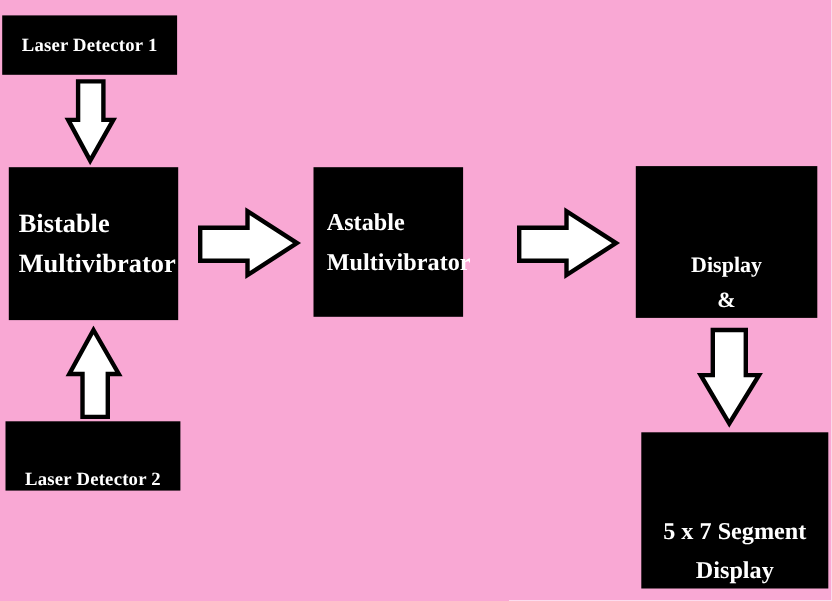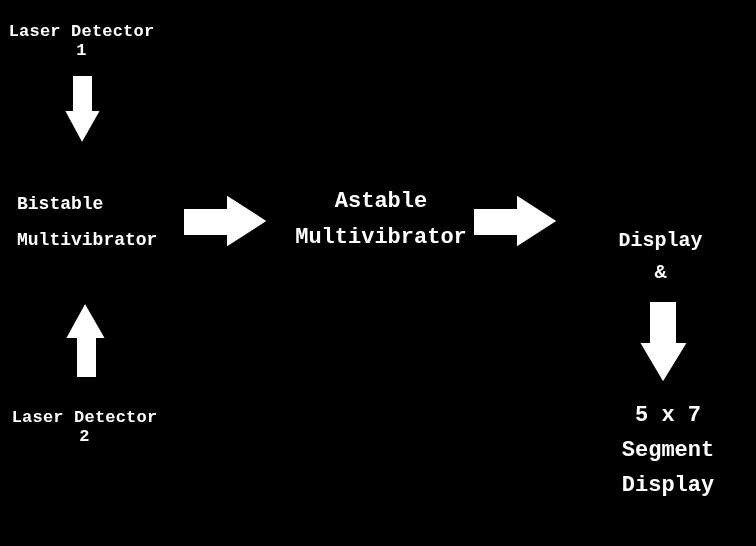--- a/index.html
+++ b/index.html
@@ -4,56 +4,56 @@
 <style>
   html, body {
     margin: 0;
     padding: 0;
     background: #ffffff;
   }
   .canvas {
     position: relative;
     width: 756px;
     height: 546px;
-    background: #000000;
-    font-family: Liberation Mono, monospace;
+    background: #f9a8d4;
+    font-family: Liberation Serif, serif;
     overflow: hidden;
   }
   .block {
     position: absolute;
     background: #000000;
     color: #ffffff;
     font-weight: bold;
     display: flex;
     flex-direction: column;
     justify-content: center;
     box-sizing: border-box;
   }
   .block .line { display: block; }
   .small-label { font-size: 17px; text-align: center; letter-spacing: 0.2px; }
   .left-text   { text-align: left; }
   .center-text { text-align: center; justify-content: flex-end; }
 
   #block-laser1 { left: 2px;   top: 14px;  width: 159px; height: 54px; }
   #block-bistable {
     left: 8px; top: 152px; width: 154px; height: 139px;
-    font-size: 18px; line-height: 36px; padding-left: 9px;
+    font-size: 24px; line-height: 36px; padding-left: 9px;
   }
   #block-laser2 { left: 5px;   top: 383px; width: 159px; height: 63px; justify-content: flex-end; }
   #block-astable {
-    left: 285px; top: 152px; width: 168px; height: 136px;
-    font-size: 22px; line-height: 36px; padding-left: 24px; align-items: center;
+    left: 285px; top: 152px; width: 136px; height: 136px;
+    font-size: 22px; line-height: 36px; padding-left: 12px;
   }
   #block-display-counter {
     left: 578px; top: 151px; width: 165px; height: 138px;
     font-size: 20px; line-height: 32px;
   }
   #block-segment {
-    left: 583px; top: 393px; width: 170px; height: 110px;
-    font-size: 22px; line-height: 35px; border-radius: 11px;
+    left: 583px; top: 393px; width: 170px; height: 142px;
+    font-size: 22px; line-height: 35px;
   }
   .arrow { position: absolute; }
   .arrow polygon {
     fill: #ffffff;
     stroke: #000000;
     stroke-width: 4;
     stroke-linejoin: miter;
   }
 </style>
 </head>

